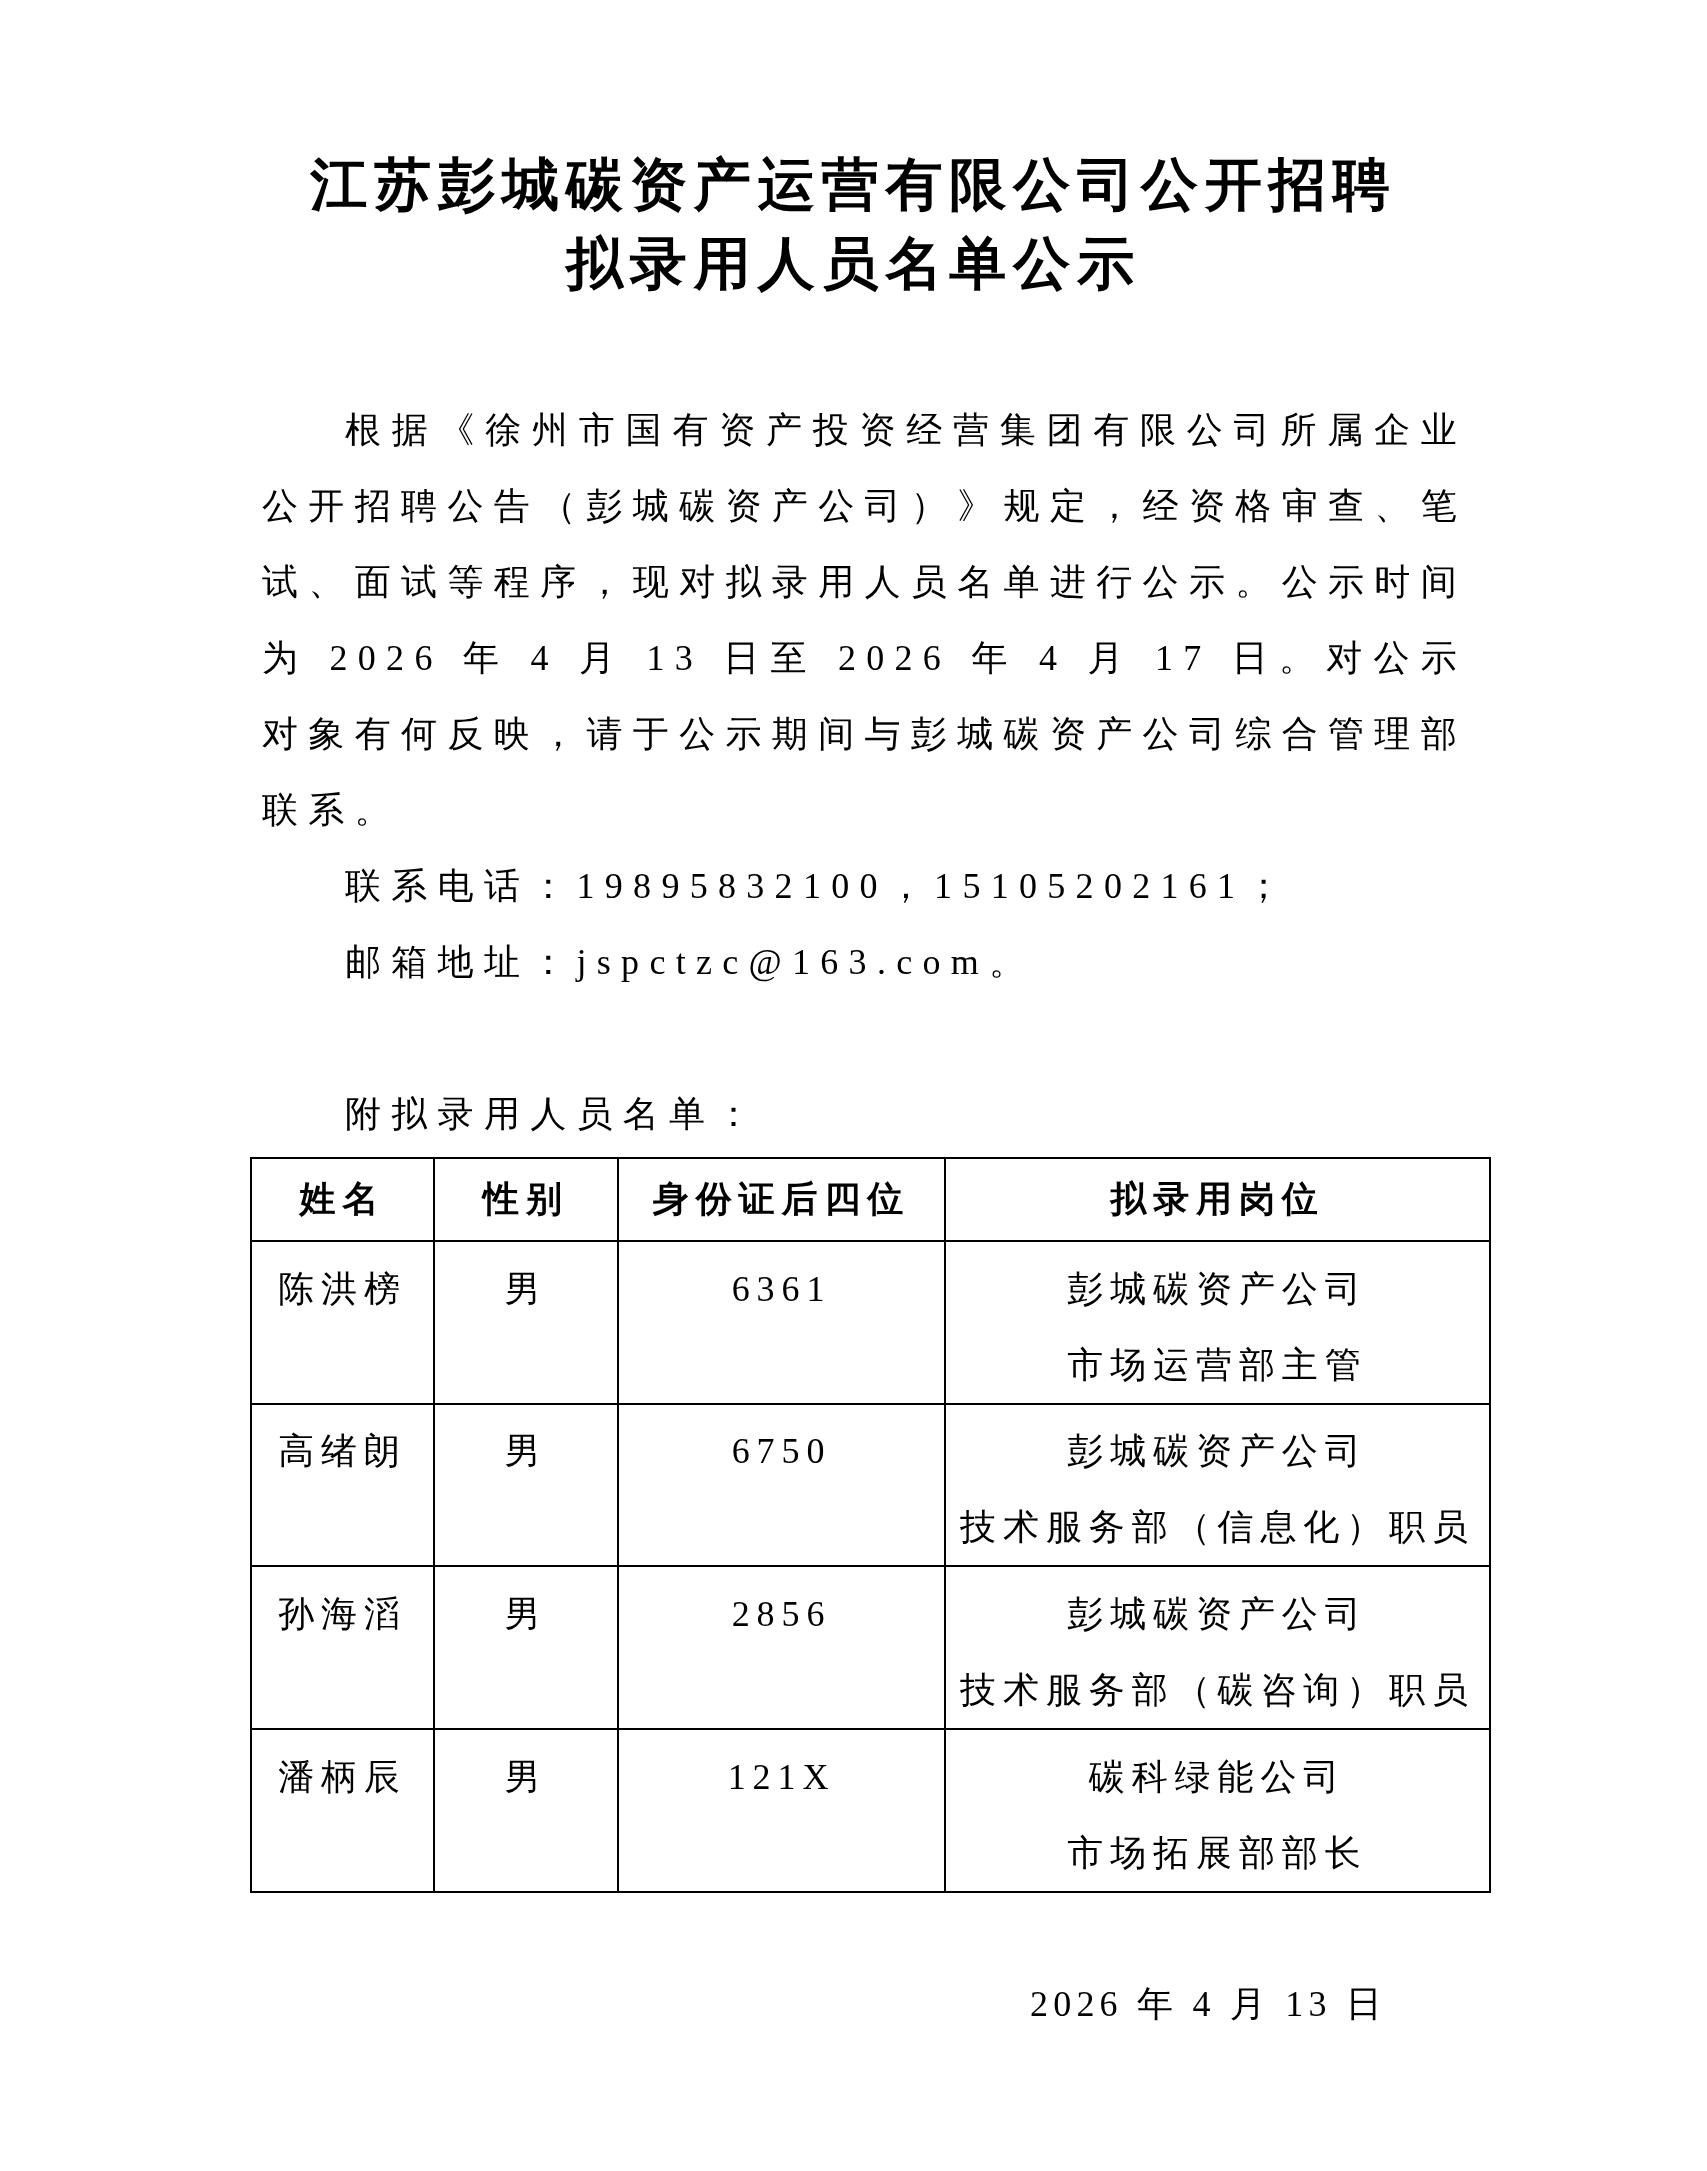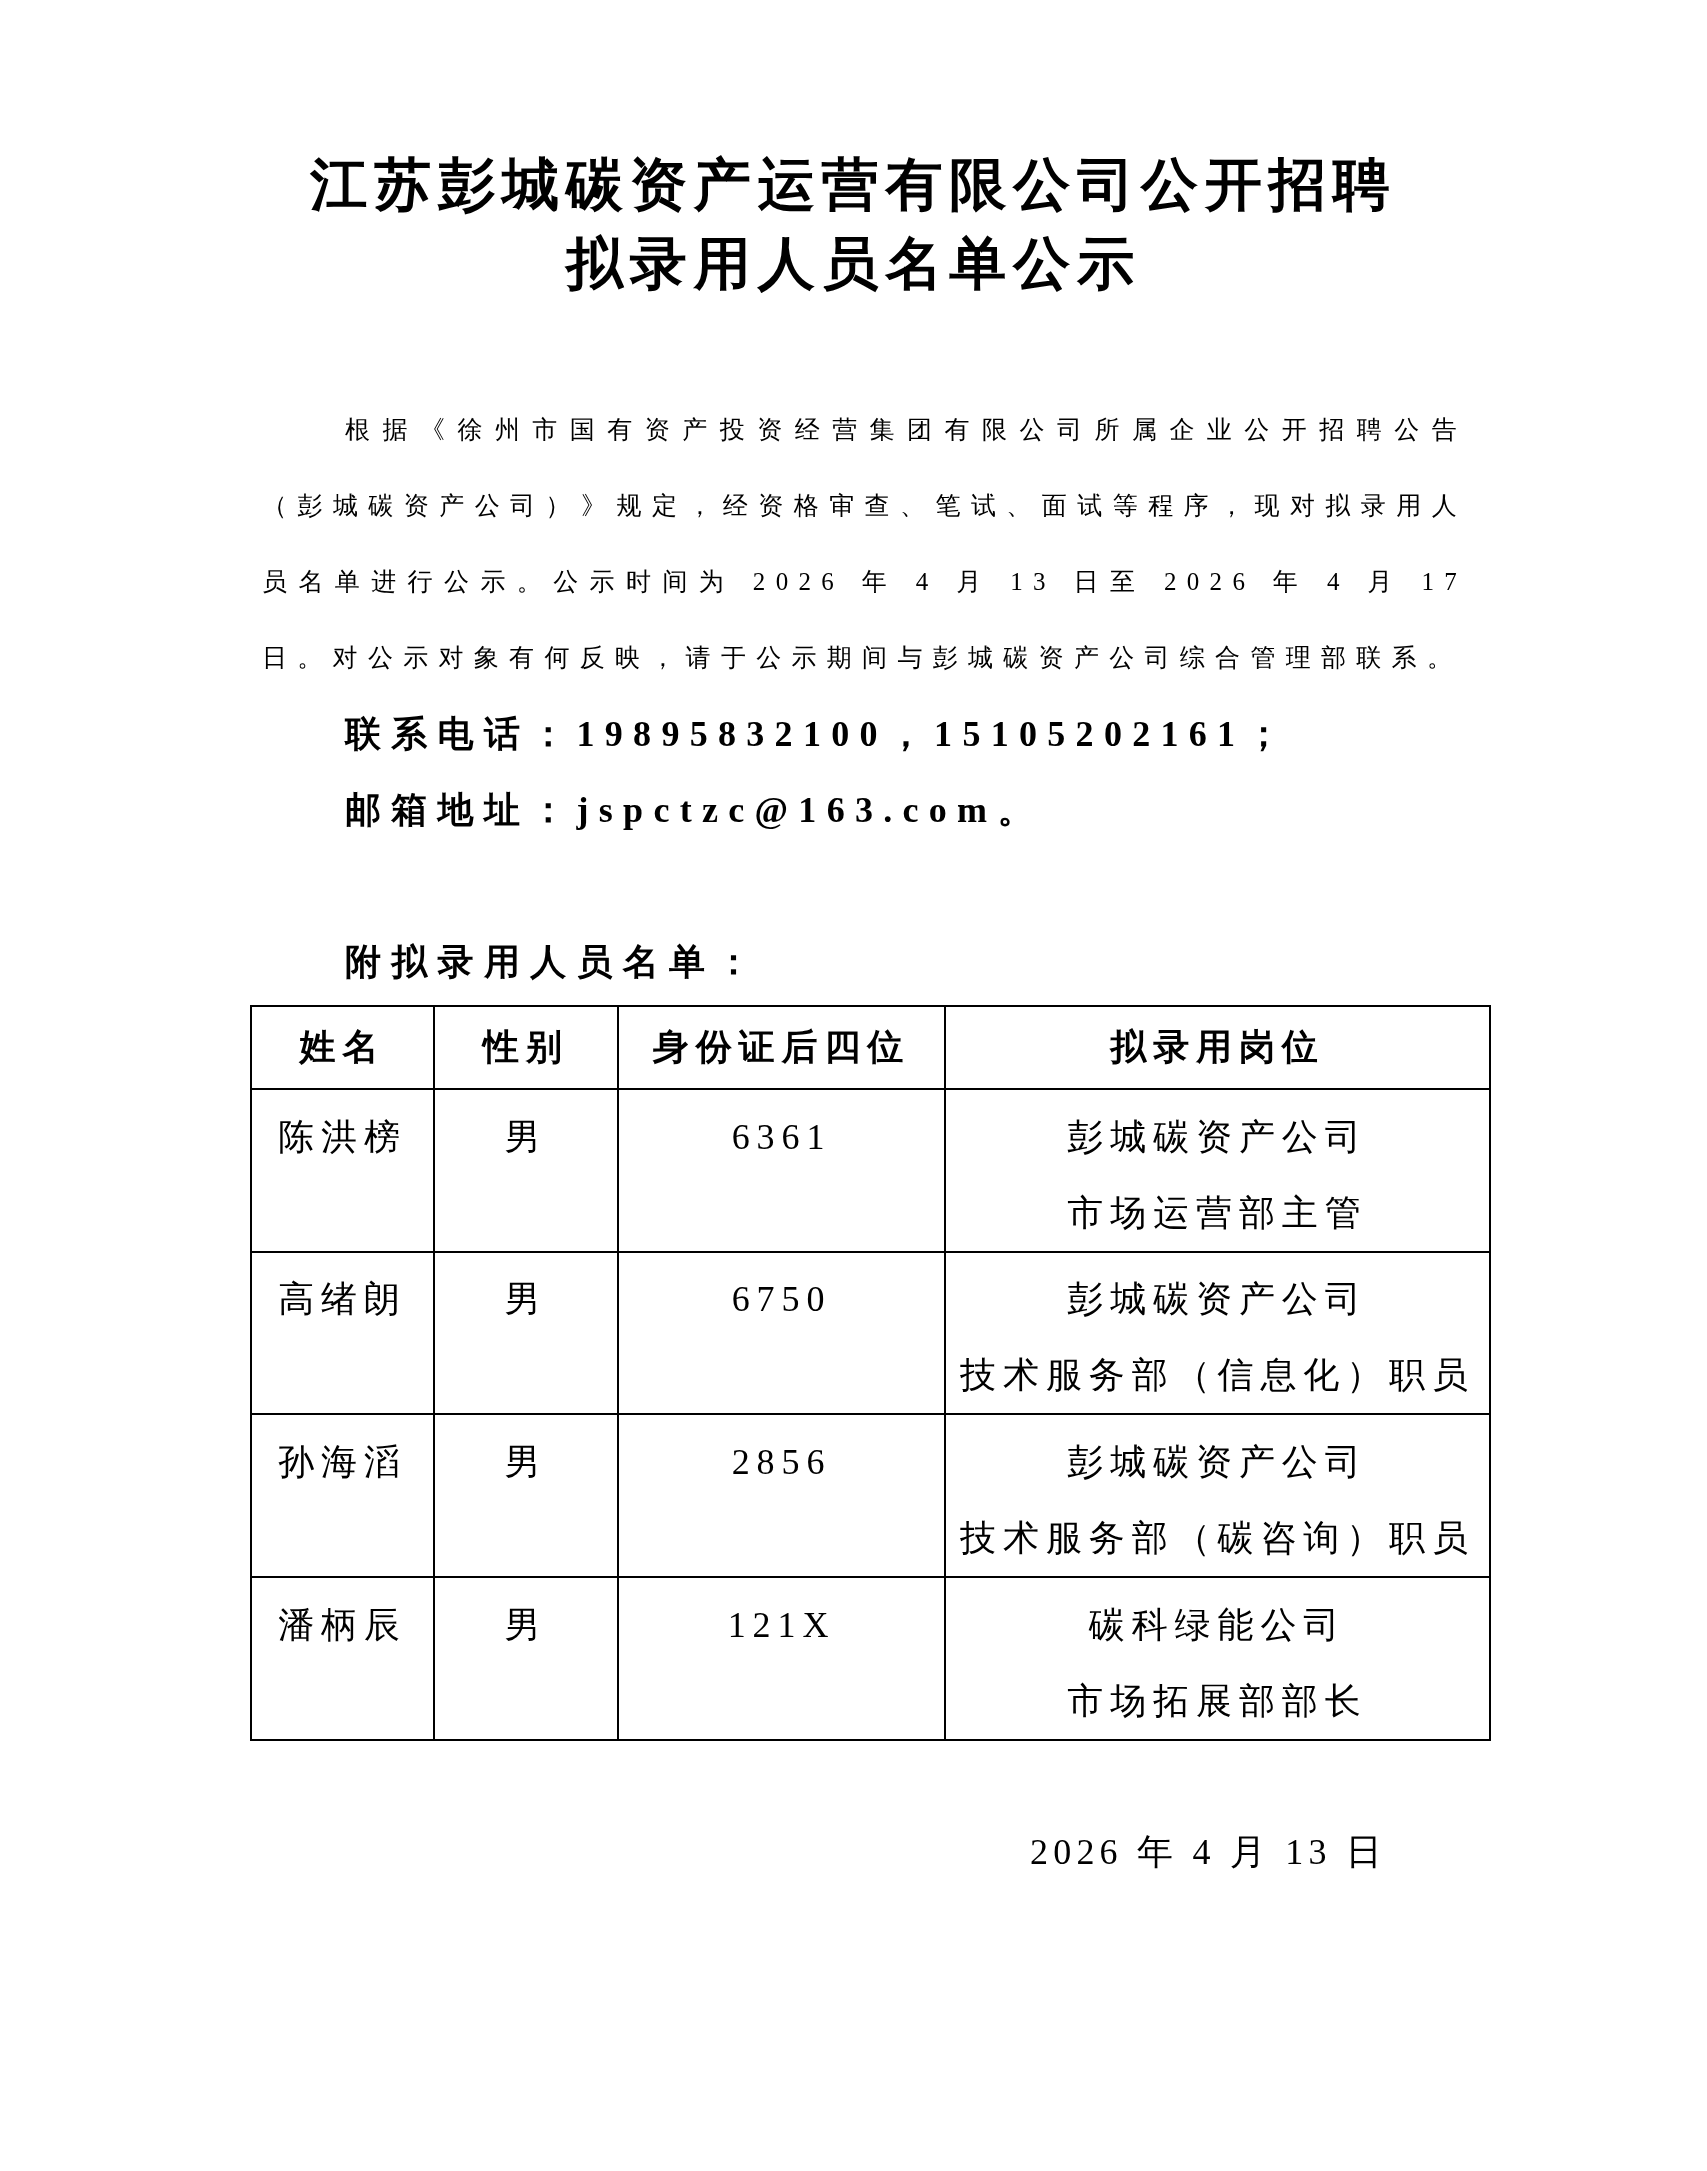--- a/index.html
+++ b/index.html
@@ -25,33 +25,32 @@
     line-height: 79px;
     letter-spacing: 6.9px;
   }
   .title-line { display: block; }
   .content {
     margin-left: 262px;
     width: 1205px;
   }
   .para {
     margin: 89px 0 0 0;
-    font-size: 25px;
+    font-size: 36px;
     line-height: 76px;
     letter-spacing: 10.3px;
     text-align: justify;
     text-indent: 83px;
   }
   .line {
     margin: 0;
     font-size: 36px;
     line-height: 76px;
     letter-spacing: 10.3px;
     text-indent: 83px;
-    font-weight: bold;
   }
   .attach { margin-top: 76px; }
   .rec-table {
     border-collapse: collapse;
     table-layout: fixed;
     width: 1239px;
     margin: 5.2px 0 0 250px;
     font-size: 36px;
     letter-spacing: 6.9px;
   }

